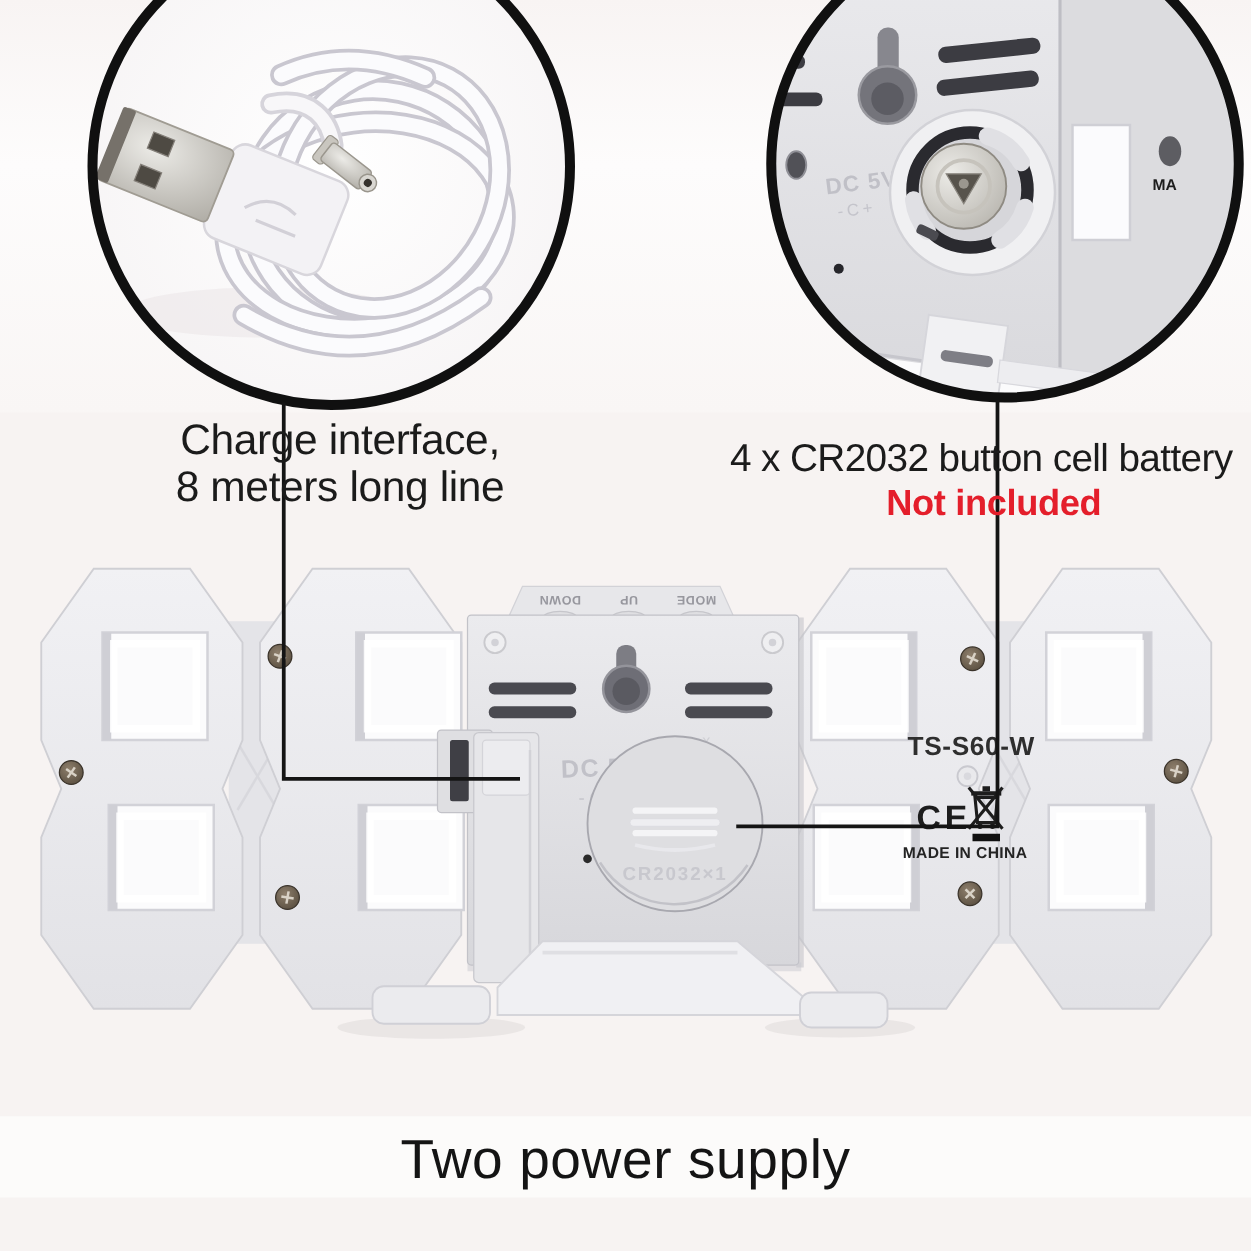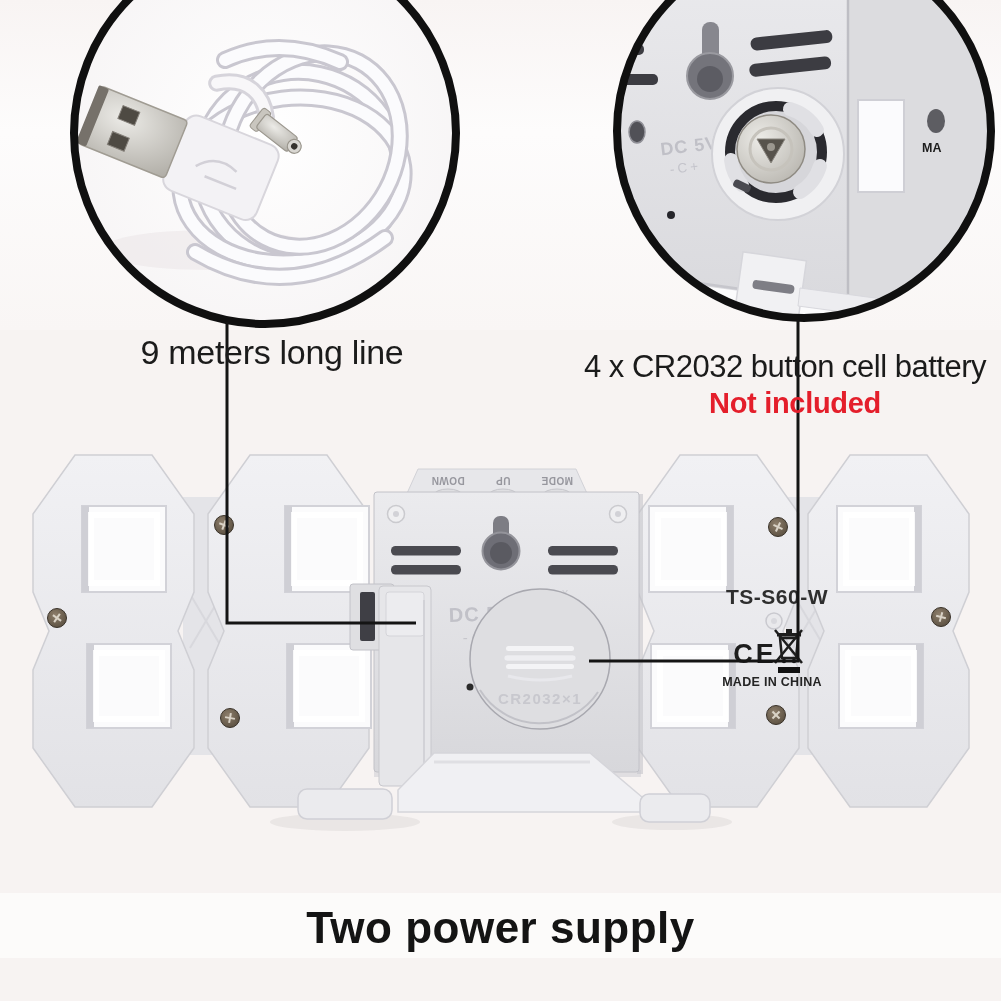--- a/index.html
+++ b/index.html
@@ -12,21 +12,21 @@
   .abs{position:absolute;}
   #top-glow{left:0;top:0;width:1001px;height:330px;
     background:linear-gradient(180deg,#f8f4f3 0%,#fdfcfc 40%,#f9f6f5 100%);}
   #stage{left:0;top:0;width:1001px;height:1001px;}
   .annotation{color:#1b1b1b;text-align:center;}
   #charge-label{left:92px;top:333px;width:360px;font-size:34px;line-height:38px;letter-spacing:-0.3px;}
   #battery-label{left:570px;top:349px;width:430px;font-size:31px;letter-spacing:-0.5px;}
   #not-included-label{left:585px;top:387px;width:420px;font-size:29px;font-weight:bold;
     color:#e41e2b;letter-spacing:-0.3px;}
   #footer-strip{left:0;top:893px;width:1001px;height:65px;background:#fcfbfa;}
-  #footer-title{left:0;top:903px;width:1001px;font-size:44px;font-weight:bold;color:#141414;
+  #footer-title{left:0;top:903px;width:1001px;font-size:44px;font-weight:normal;color:#141414;
     text-align:center;letter-spacing:0.5px;}
   svg text{font-family:"Liberation Sans",sans-serif;}
 </style>
 </head>
 <body>
 
 <div class="abs" id="top-glow"></div>
 
 <svg class="abs" id="stage" width="1001" height="1001" viewBox="0 0 1001 1001">
   <defs>
@@ -334,21 +334,22 @@
       <rect x="298" y="789" width="94" height="30" rx="9" fill="#ebebee" stroke="#d0d0d6" stroke-width="1.5"></rect>
       <rect x="640" y="794" width="70" height="28" rx="9" fill="#ebebee" stroke="#d0d0d6" stroke-width="1.5"></rect>
     </g>
   </g>
 
   <polyline points="227,322 227,623 416,623" fill="none" stroke="#141414" stroke-width="3"></polyline>
   <polyline points="798,320 798,661 589,661" fill="none" stroke="#141414" stroke-width="3"></polyline>
 </svg>
 
 <div class="abs annotation" id="charge-label">
-  <div>9 meters long line</div>
+  <div>Charge interface,</div>
+  <div>8 meters long line</div>
 </div>
 
 <div class="abs annotation" id="battery-label">4 x CR2032 button cell battery</div>
 
 <div class="abs annotation" id="not-included-label">Not included</div>
 
 <div class="abs" id="footer-strip"></div>
 <div class="abs" id="footer-title">Two power supply</div>
 
 </body></html>

